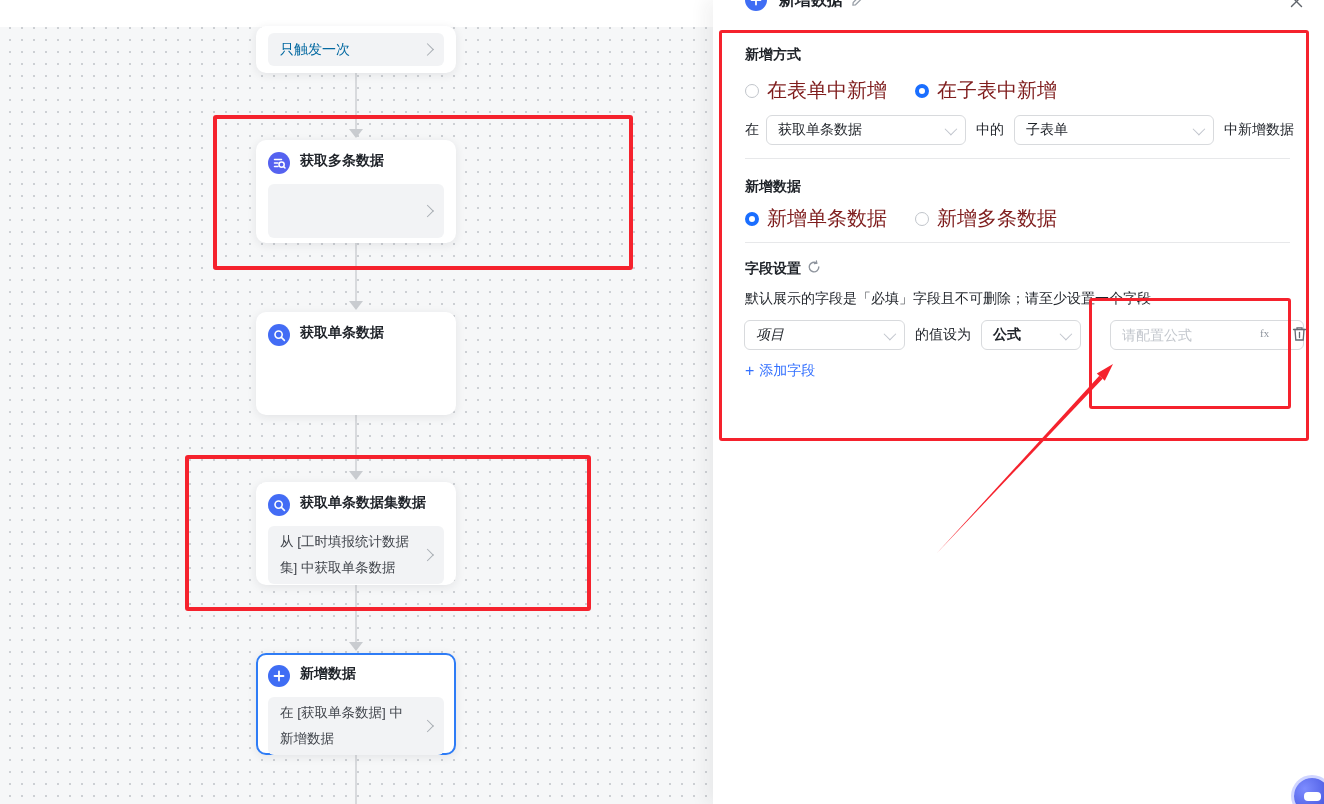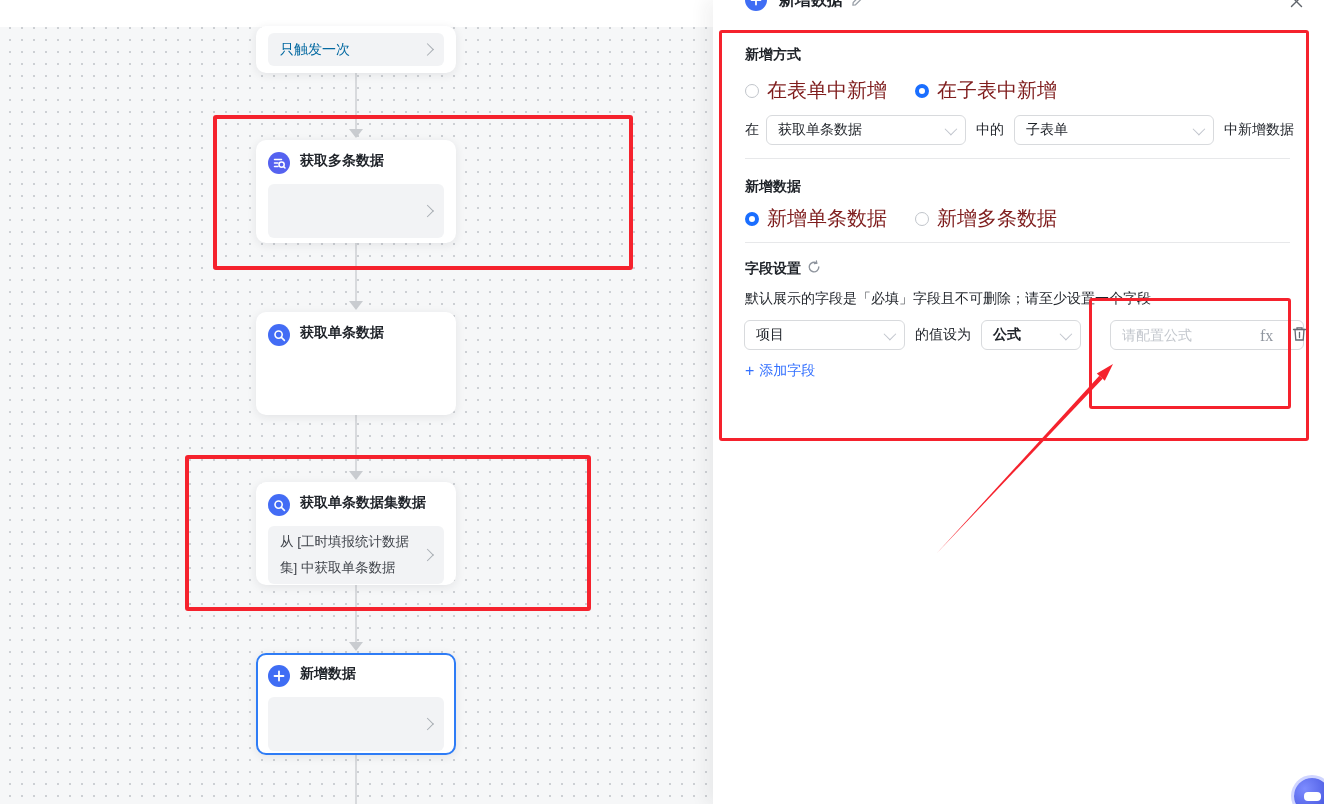--- a/index.html
+++ b/index.html
@@ -76,21 +76,21 @@
   }
   .divider{position:absolute;left:32px;width:545px;height:1px;background:#e7e8ea;}
   .hint{position:absolute;left:32px;font-size:14px;color:#1f2329;white-space:nowrap;}
   .formula-input{
     position:absolute;box-sizing:border-box;height:30px;border:1px solid #d8dadd;border-radius:6px;
     font-size:14px;padding:0 34px 0 11px;color:#1f2329;outline:none;background:#fff;
     font-family:"Liberation Sans","DejaVu Sans",sans-serif;
   }
   .formula-input::placeholder{color:#c3c7cd;}
   .fx-icon{
-    position:absolute;font-size:16px;color:#8f959e;
+    position:absolute;font-size:11px;color:#8f959e;
     font-family:"Liberation Serif","DejaVu Serif",serif;cursor:pointer;
   }
   .trash-icon{position:absolute;color:#646a73;cursor:pointer;}
   .refresh-icon{position:absolute;color:#8f959e;cursor:pointer;}
   .add-field{
     position:absolute;left:32px;color:#3370ff;font-size:14px;display:flex;align-items:center;cursor:pointer;
   }
   .add-field .plus{font-size:16px;margin-right:5px;line-height:14px;}
   
   .ann{position:absolute;border:4px solid #f5222d;border-radius:3px;pointer-events:none;z-index:5;background:transparent;}
@@ -178,20 +178,21 @@
     <div class="node-head">
       <span class="nicon" style="background:#3f6df4">
         <svg width="12" height="12" viewBox="0 0 12 12" fill="none" stroke="#fff" stroke-width="1.8" stroke-linecap="round">
           <line x1="6" y1="1.5" x2="6" y2="10.5"></line>
             <line x1="1.5" y1="6" x2="10.5" y2="6"></line>
         </svg>
       </span>
       <span class="ntitle">新增数据</span>
     </div>
     <div class="ndesc">
+      <span class="ndesc-text">在 [获取单条数据] 中新增数据</span>
       <span class="chev"></span>
     </div>
   </div>
 </div>
 
 <div class="panel">
 
   <div class="p-head">
     <span class="nicon" style="background:#3f6df4">
       <svg width="12" height="12" viewBox="0 0 12 12" fill="none" stroke="#fff" stroke-width="1.8" stroke-linecap="round">
@@ -258,21 +259,21 @@
   <div class="sec-label" style="top:260px">字段设置</div>
   <span class="refresh-icon" style="left:94px;top:260px">
     <svg width="14" height="14" viewBox="0 0 14 14" fill="none" stroke="#8f959e" stroke-width="1.4" stroke-linecap="round">
       <path d="M11.8 7 A4.8 4.8 0 1 1 9.6 3"></path>
         <path d="M9.4 0.8 L9.8 3.2 L7.4 3.6" stroke-width="1.2"></path>
     </svg>
   </span>
   <div class="hint" style="top:290px">默认展示的字段是「必填」字段且不可删除；请至少设置一个字段</div>
 
   <div class="inline-row" style="left:31px;top:320px;">
-    <div class="select" style="width:161px;">
+    <div class="select" style="width:161px;font-style:italic;">
       <span>项目</span>
       <span class="chev-down"></span>
     </div>
     <span style="margin-left:10px;">的值设为</span>
     <div class="select" style="width:100px;margin-left:10px;font-weight:bold;">
       <span>公式</span>
       <span class="chev-down"></span>
     </div>
   </div>
   <input class="formula-input" style="left: 370px; top: 320px; width: 194px; margin-left: 27px;" placeholder="请配置公式">

